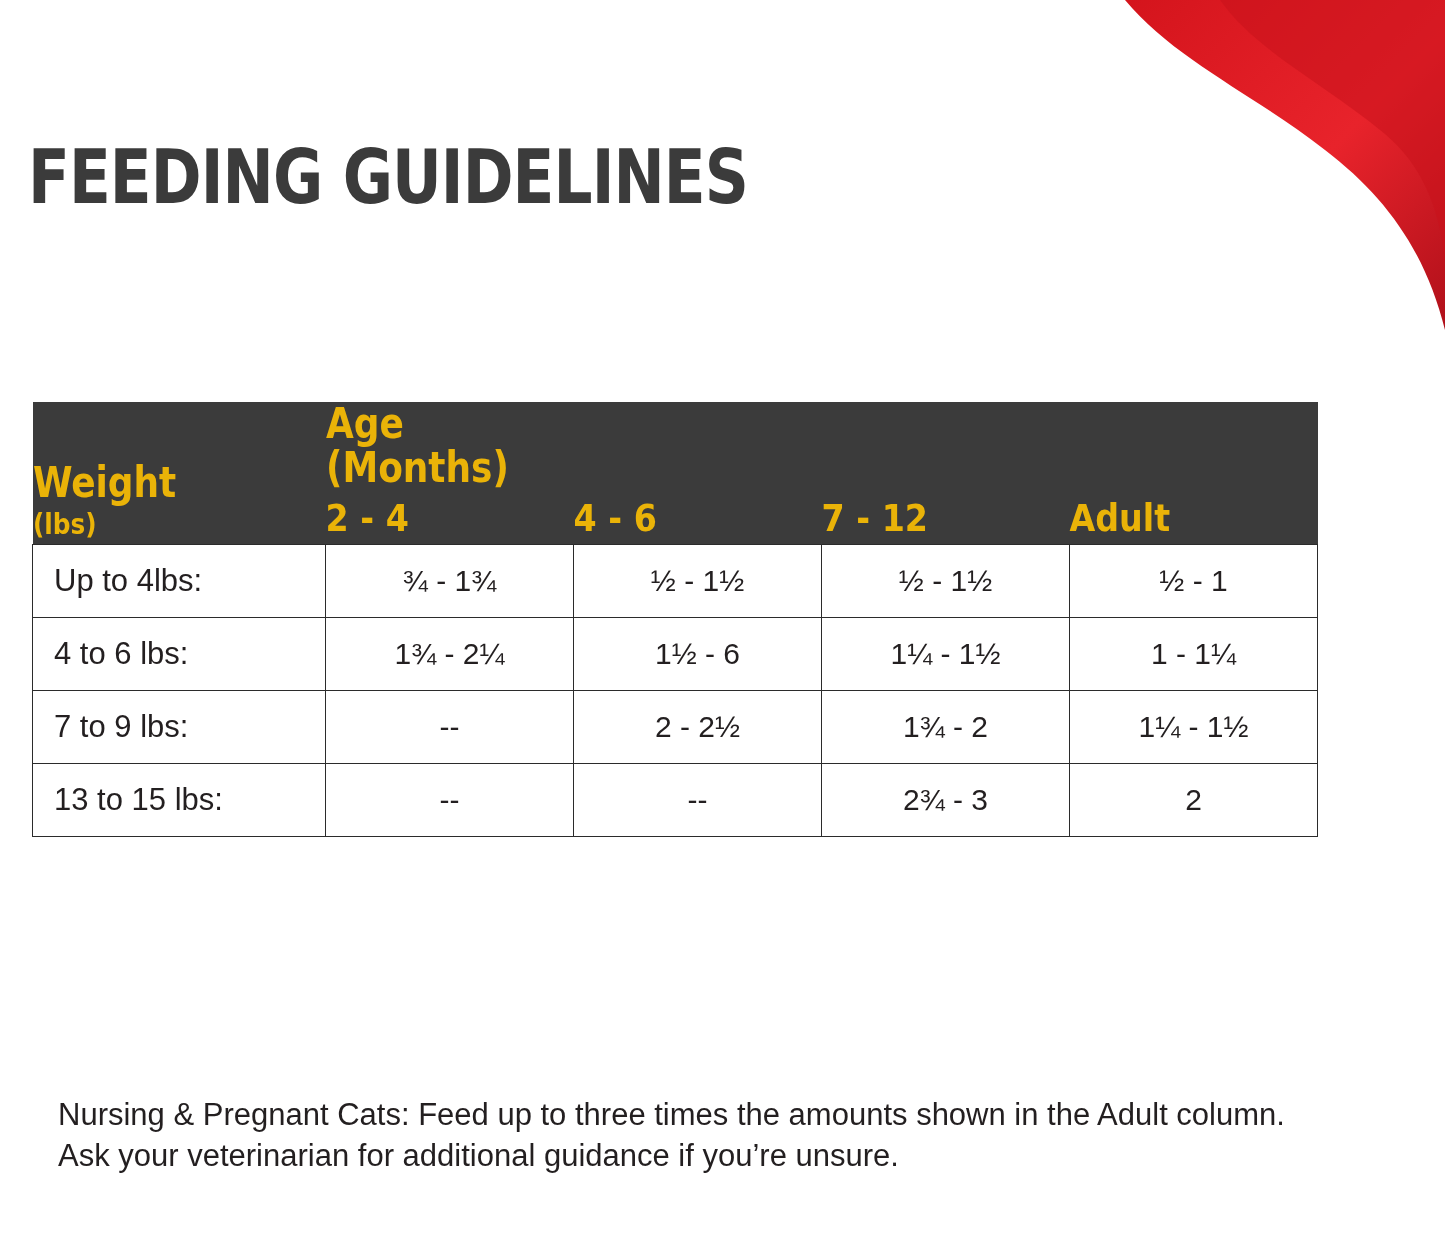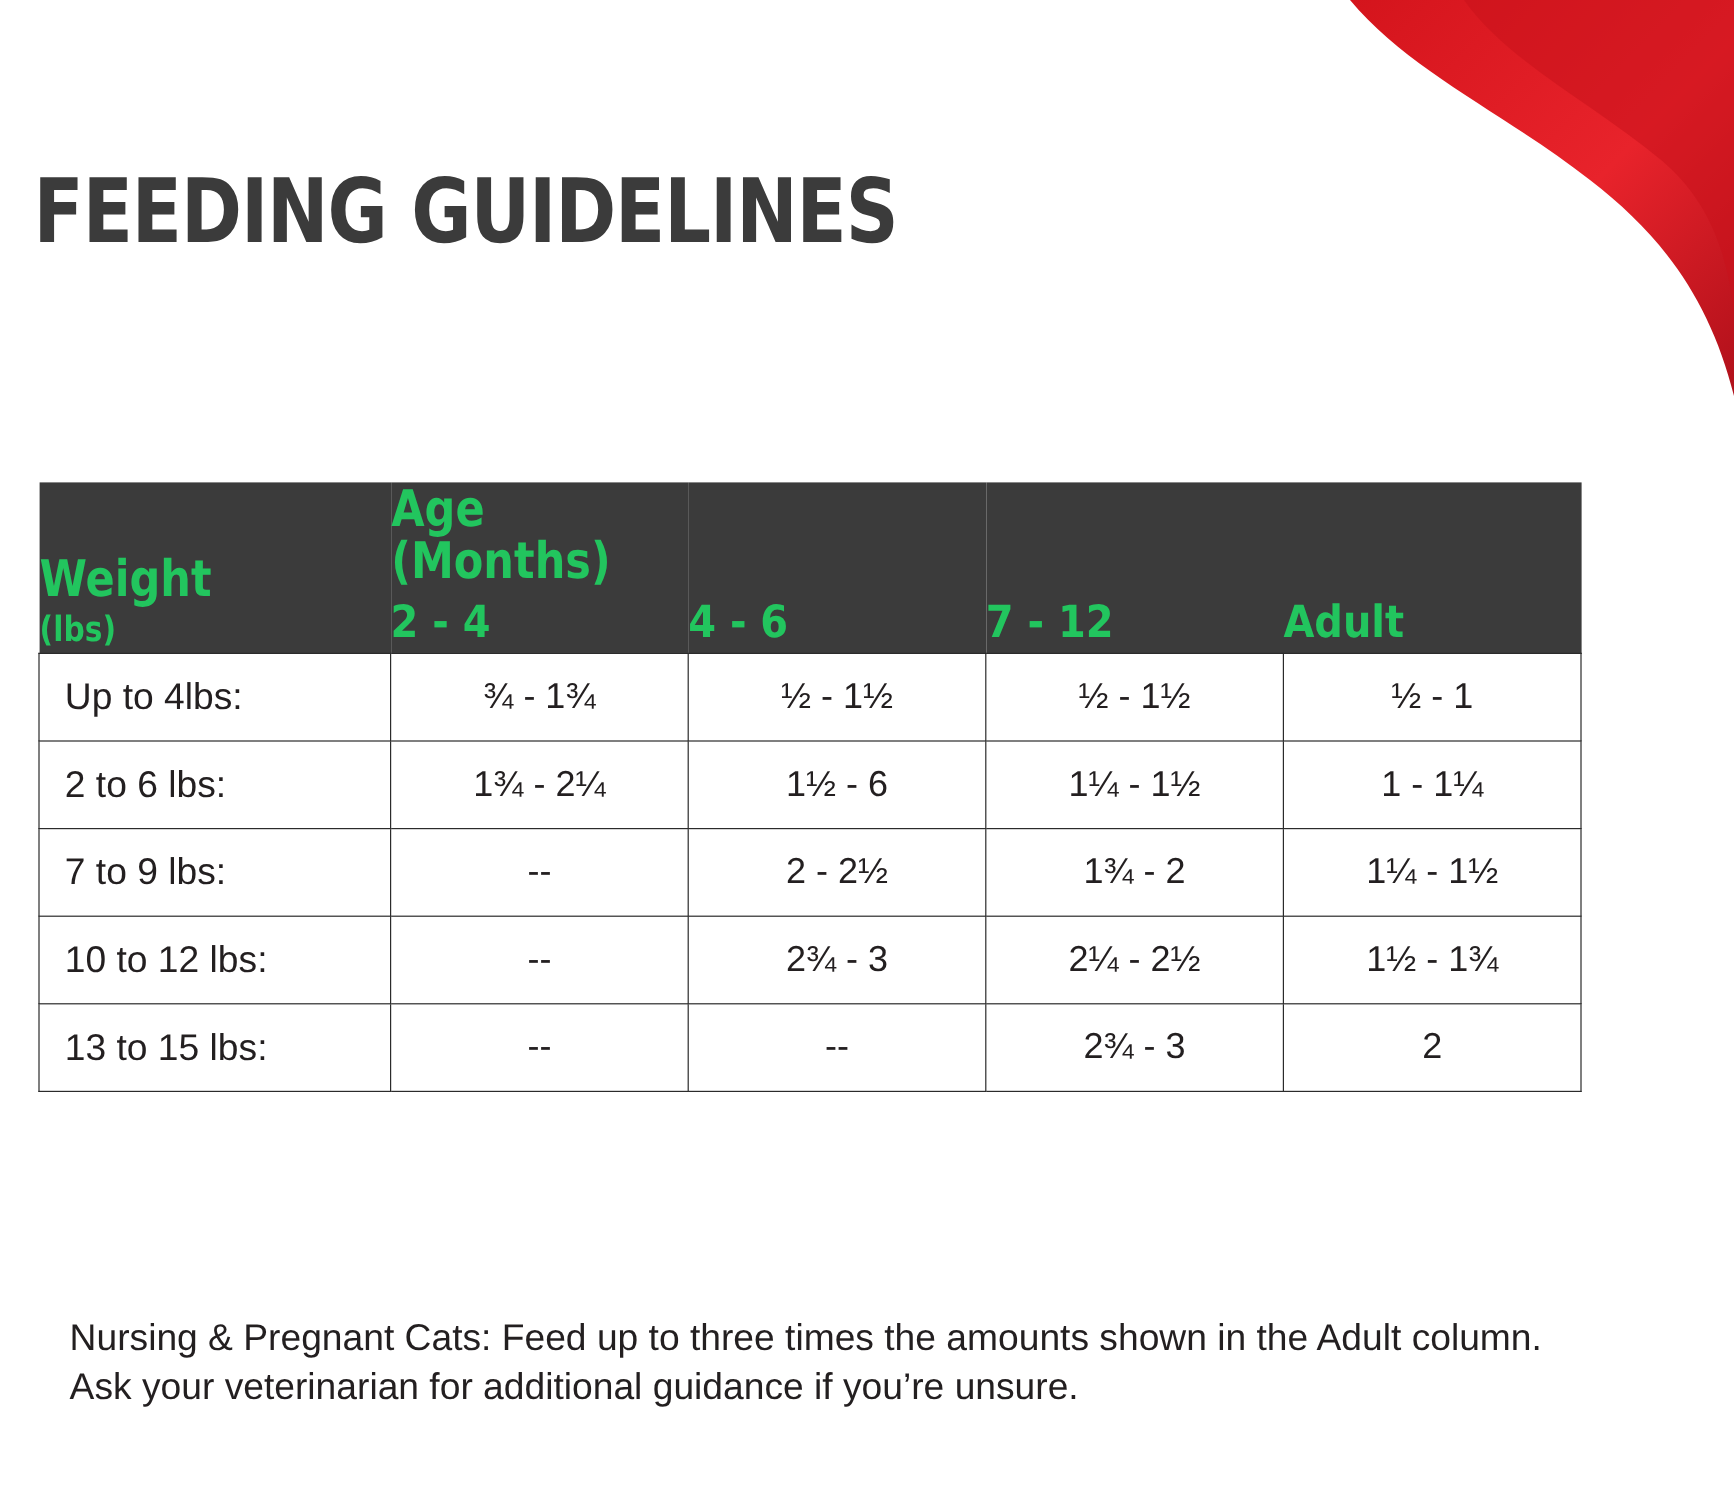--- a/index.html
+++ b/index.html
@@ -54,21 +54,21 @@
     table-layout: fixed;
   }
   table.feeding col.c0 { width: 293px; }
   table.feeding col.c1 { width: 248px; }
   table.feeding col.c2 { width: 248px; }
   table.feeding col.c3 { width: 248px; }
   table.feeding col.c4 { width: 248px; }
 
   thead tr.head-row td {
     background: #3b3b3b;
-    color: #22c55e;
+    color: #eab308;
     vertical-align: bottom;
     padding: 0;
     border: none;
   }
 
   .hdr-weight {
     padding: 18px 0 22px 30px;
   }
   .hdr-weight .big {
     font-family: "DejaVu Sans Condensed", "Liberation Sans Narrow", "Liberation Sans", sans-serif;
@@ -221,42 +221,35 @@
 
       <tr>
         <td class="label-cell">Up to 4lbs:</td>
         <td class="val-cell">¾ - 1¾</td>
         <td class="val-cell">½ - 1½</td>
         <td class="val-cell">½ - 1½</td>
         <td class="val-cell">½ - 1</td>
       </tr>
 
       <tr>
-        <td class="label-cell">2 to 6 lbs:</td>
+        <td class="label-cell">4 to 6 lbs:</td>
         <td class="val-cell">1¾ - 2¼</td>
         <td class="val-cell">1½ - 6</td>
         <td class="val-cell">1¼ - 1½</td>
         <td class="val-cell">1 - 1¼</td>
       </tr>
 
       <tr>
         <td class="label-cell">7 to 9 lbs:</td>
         <td class="val-cell">--</td>
         <td class="val-cell">2 - 2½</td>
         <td class="val-cell">1¾ - 2</td>
         <td class="val-cell">1¼ - 1½</td>
       </tr>
 
-      <tr>
-        <td class="label-cell">10 to 12 lbs:</td>
-        <td class="val-cell">--</td>
-        <td class="val-cell">2¾ - 3</td>
-        <td class="val-cell">2¼ - 2½</td>
-        <td class="val-cell">1½ - 1¾</td>
-      </tr>
 
       <tr>
         <td class="label-cell">13 to 15 lbs:</td>
         <td class="val-cell">--</td>
         <td class="val-cell">--</td>
         <td class="val-cell">2¾ - 3</td>
         <td class="val-cell">2</td>
       </tr>
     </tbody>
   </table>

